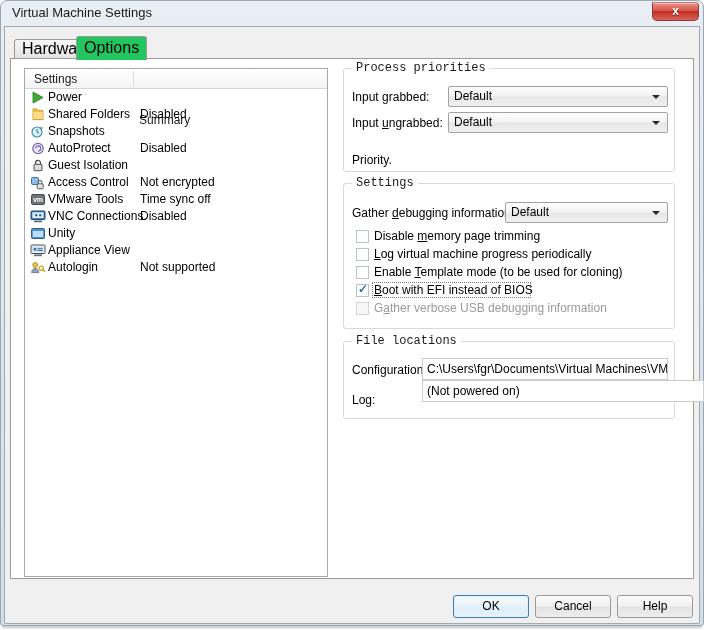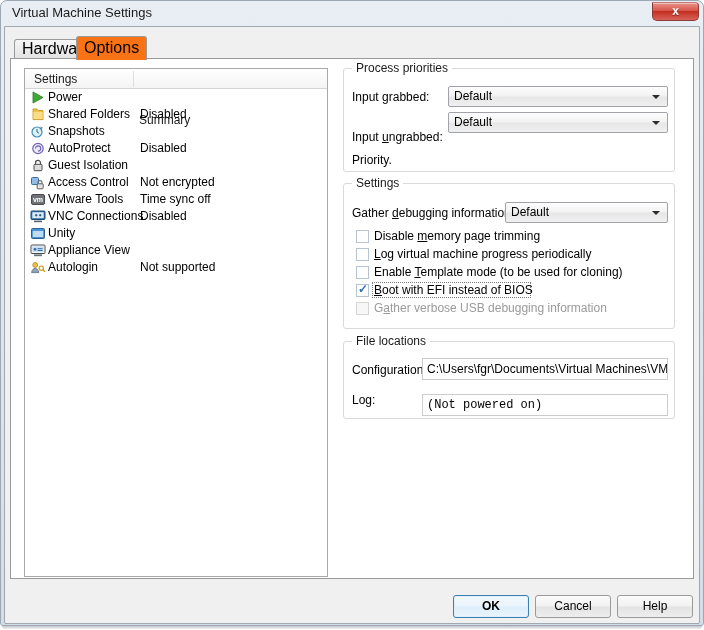--- a/index.html
+++ b/index.html
@@ -102,21 +102,21 @@
     line-height: 17px;
     padding: 0 7px;
     color: #000;
     white-space: nowrap;
     cursor: default;
   }
   .tab.selected {
     top: 0;
     height: 24px;
     line-height: 21px;
-    background: #f97316;
+    background: #22c55e;
     border-color: #9a9a9a;
     z-index: 5;
   }
 
   
   #tabpage {
     position: absolute;
     left: 10px; top: 58px;
     width: 684px; height: 521px;
     box-sizing: border-box;
@@ -197,20 +197,21 @@
     background: transparent;
   }
   .groupbox > .gb-title {
     position: absolute;
     left: 8px; top: -8px;
     background: #ffffff;
     padding: 0 4px;
     font-size: 12px;
     color: #1a1a1a;
     white-space: nowrap;
+    font-family: Liberation Mono, monospace;
   }
 
   
   .lbl {
     position: absolute;
     font-size: 12px;
     color: #000;
     white-space: nowrap;
   }
   .acc { text-decoration: underline; }
@@ -313,21 +314,20 @@
     font-size: 12px;
     line-height: 21px;
     text-align: center;
     color: #000;
     cursor: default;
   }
   .btn.default {
     border: 1px solid #3c7fb1;
     box-shadow: inset 0 0 0 1px #dff0fb;
     background: linear-gradient(to bottom, #f3f9fd 0%, #eaf4fb 48%, #ddeefa 52%, #eaf4fb 100%);
-    font-weight: bold;
   }
 
   
   .ico { position: relative; width: 16px; height: 15px; display: block; }
 </style>
 </head>
 <body>
 
 <div id="window">
 
@@ -492,21 +492,21 @@
 
   <div class="groupbox" style="left:343px; top:68px; width:332px; height:104px;">
     <div class="gb-title">Process priorities</div>
 
     <div class="lbl" style="left:8px; top:21px;"><span>Input </span><span class="acc">g</span><span>rabbed:</span></div>
     <div class="combo" style="left:104px; top:17px; width:220px;">
       <div class="cval">Default</div>
       <div class="carrow"></div>
     </div>
 
-    <div class="lbl" style="left:8px; top:47px;margin-top:14px;"><span>Input </span><span class="acc">u</span><span>ngrabbed:</span></div>
+    <div class="lbl" style="left:8px; top:47px;"><span>Input </span><span class="acc">u</span><span>ngrabbed:</span></div>
     <div class="combo" style="left:104px; top:43px; width:220px;">
       <div class="cval">Default</div>
       <div class="carrow"></div>
     </div>
 
     <div class="lbl" style="left:8px; top:84px;">Priority.</div>
   </div>
 
   <div class="groupbox" style="left:343px; top:183px; width:332px; height:146px;">
     <div class="gb-title">Settings</div>
@@ -548,21 +548,21 @@
 
   <div class="groupbox" style="left:343px; top:341px; width:332px; height:78px;">
     <div class="gb-title">File locations</div>
 
     <div class="lbl" style="left:8px; top:21px;">Configuration:</div>
     <div class="textbox" style="left:78px; top:16px; width:246px;">
       <div class="tval">C:\Users\fgr\Documents\Virtual Machines\VMwar</div>
     </div>
 
     <div class="lbl" style="left:8px; top:51px;">Log:</div>
-    <div class="textbox" style="left:78px; top:52px; width:246px;font-family:Liberation Mono, monospace;">
+    <div class="textbox" style="left:78px; top:38px; width:282px;">
       <div class="tval">(Not powered on)</div>
     </div>
   </div>
 
   <div id="buttonbar">
     <div class="btn default" style="left:452px; width:76px;">OK</div>
     <div class="btn" style="left:534px; width:76px;">Cancel</div>
     <div class="btn" style="left:616px; width:76px;">Help</div>
   </div>
 

